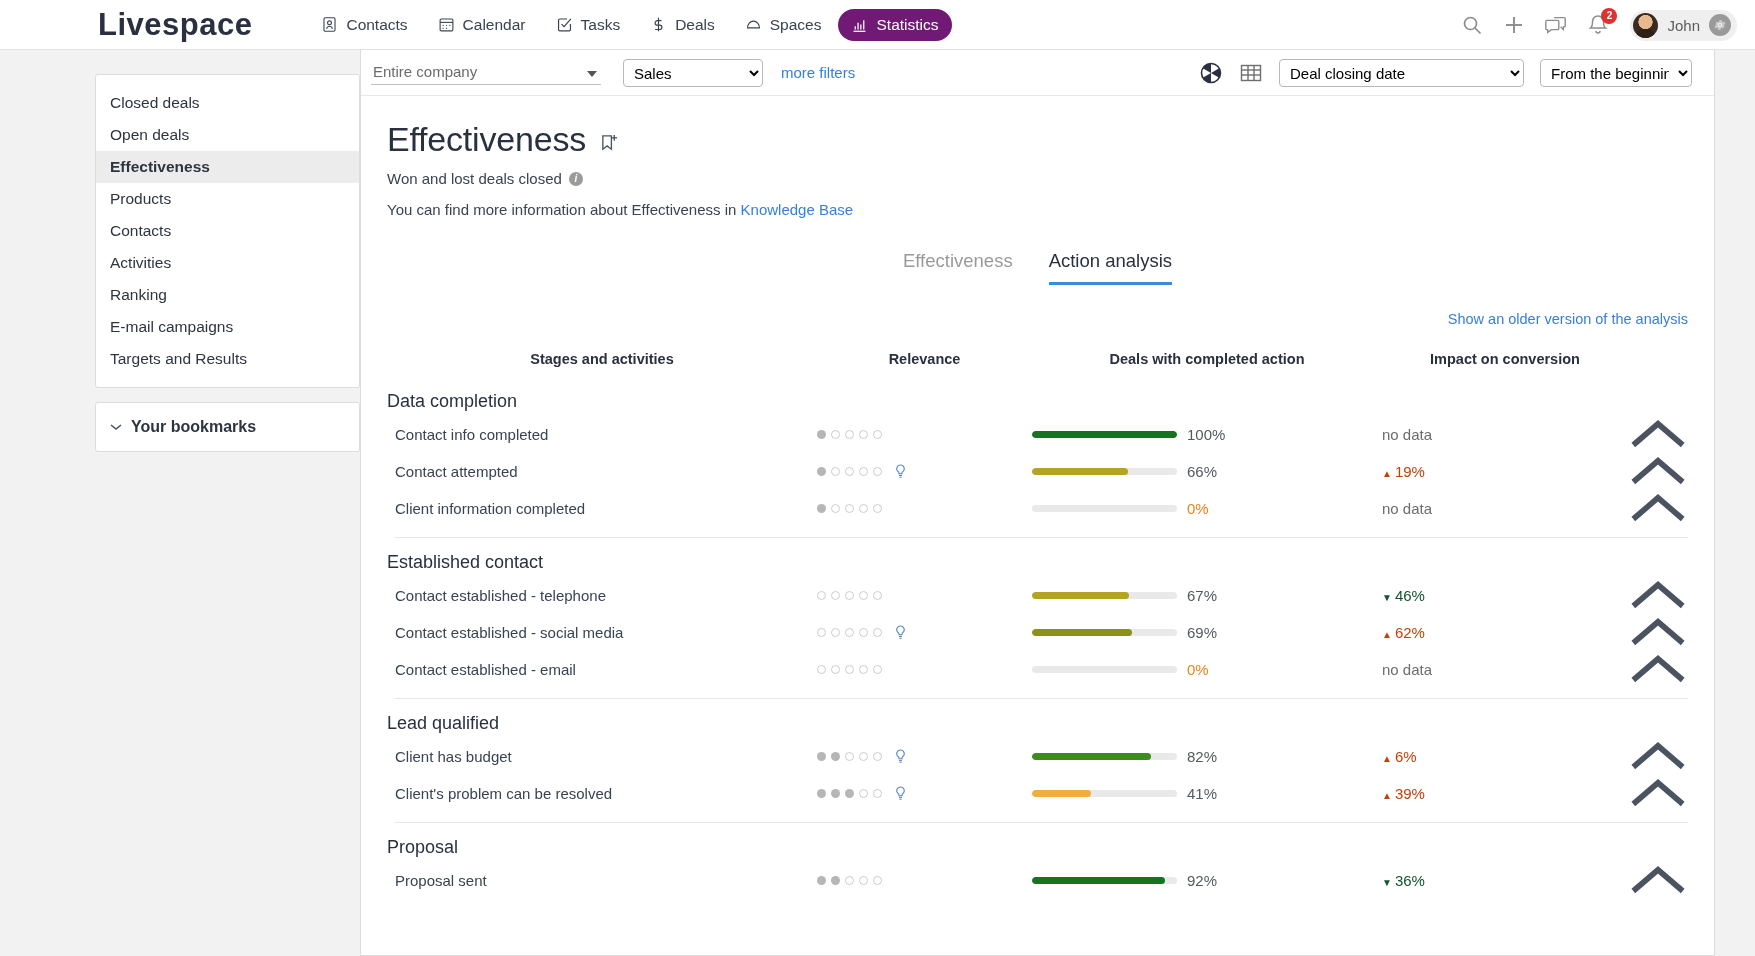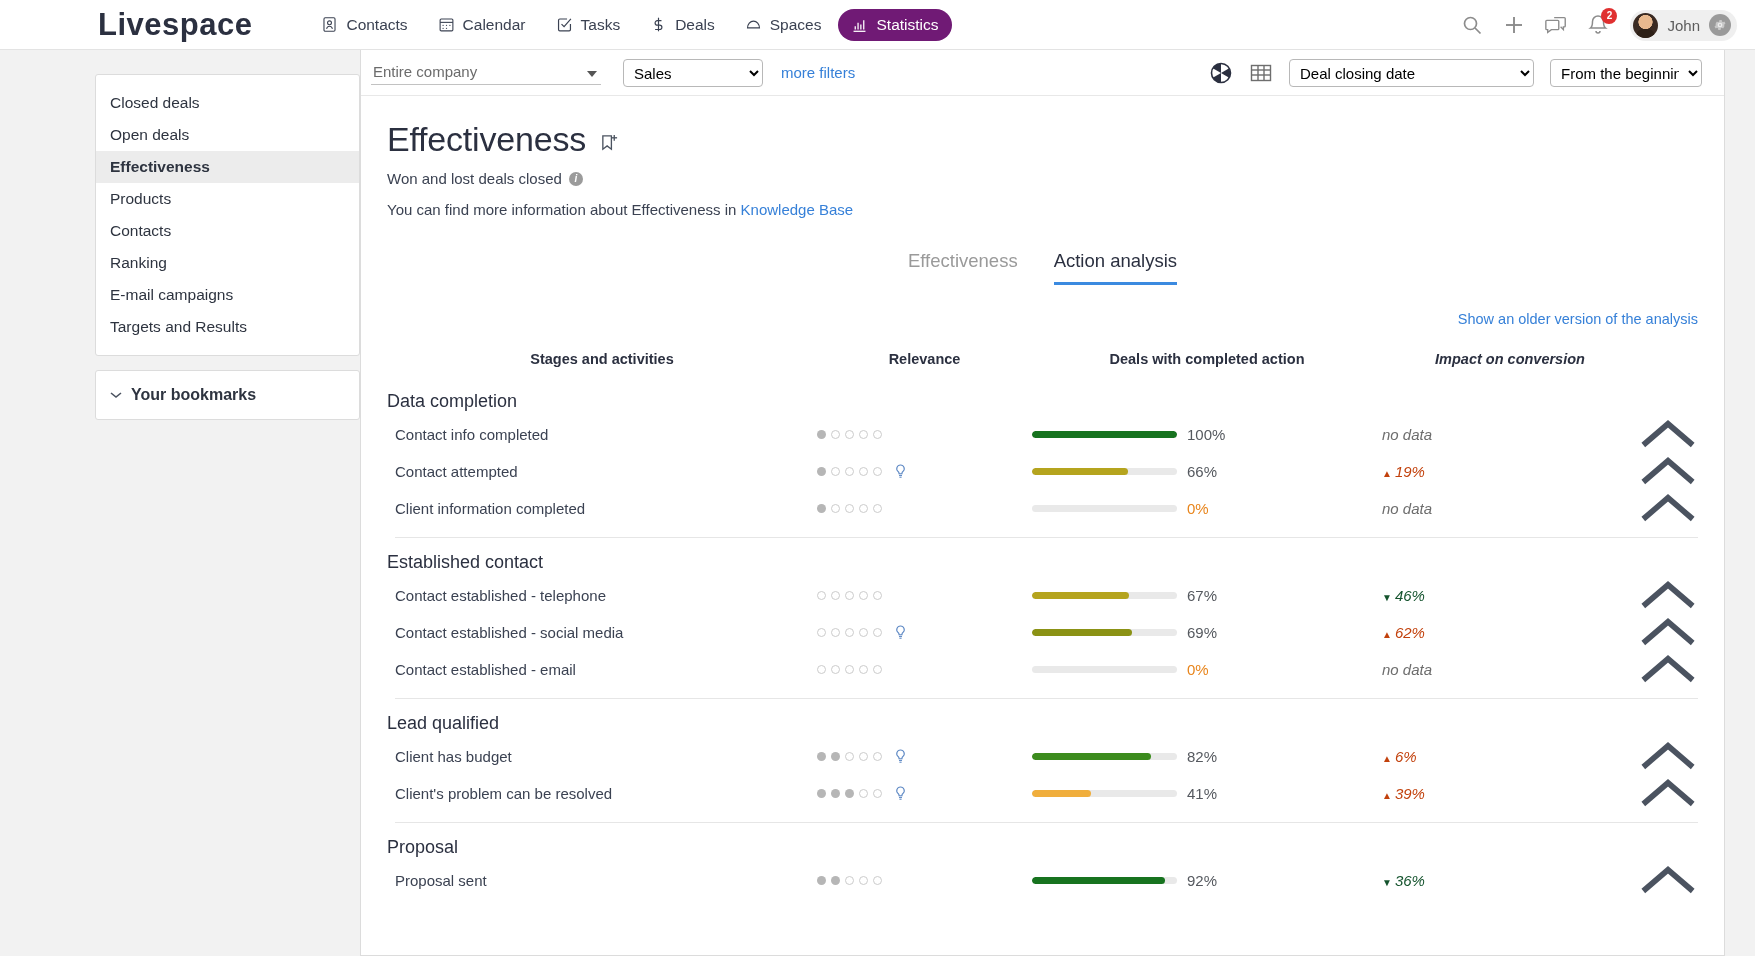--- a/index.html
+++ b/index.html
@@ -84,21 +84,21 @@
   }
   .menu-item.active { background: #ececec; font-weight: 700; }
   .bookmarks {
     margin-top: 14px; padding: 15px 14px; display: flex; align-items: center; gap: 9px;
     font-size: 16px; font-weight: 700; cursor: pointer;
   }
   .chev-d { width: 12px; height: 8px; color: #4b5360; flex: none; }
   .chev-d svg { display:block; width:100%; height:100%; }
 
   
-  .main { flex: 1; padding-right: 30px; padding-top: 0; }
+  .main { flex: 1; padding-right: 40px; padding-top: 0; }
   .main-card { background: #fff; border: 1px solid #dcdcdc; border-top: none; min-height: 906px; }
 
   .filterbar {
     height: 46px; display: flex; align-items: center;
     padding: 0 22px 0 10px; border-bottom: 1px solid #e8e8e8;
     background: #fff;
   }
   .f-select {
     position: relative; width: 230px; margin-left: 0;
     border-bottom: 1px solid #c2c2c2; padding: 3px 20px 4px 2px;
@@ -155,21 +155,21 @@
   
   .tbl { margin-top: 24px; }
   .thead {
     display: flex; font-size: 14.5px; font-weight: 700; color: #2b3040;
     padding-bottom: 10px;
     text-align: center;
   }
   .c-stage { width: 430px; flex: none; }
   .c-rel   { width: 215px; flex: none; }
   .c-bar   { width: 350px; flex: none; }
-  .c-imp   { flex: 1; font-style: italic; }
+  .c-imp   { flex: 1; }
   .c-tgl   { width: 60px; flex: none; }
 
   .group-title {
     font-size: 18px; color: #2b3040; padding: 14px 0 4px 0;
   }
   .row {
     display: flex; align-items: center; height: 37px;
     font-size: 15px; color: #3b4252;
   }
   .row .c-stage { padding-left: 8px; }
@@ -308,20 +308,21 @@
 
 <div class="page">
 
   <div class="sidebar">
     <div class="card menu">
         <div class="menu-item">Closed deals</div>
         <div class="menu-item">Open deals</div>
         <div class="menu-item active">Effectiveness</div>
         <div class="menu-item">Products</div>
         <div class="menu-item">Contacts</div>
+        <div class="menu-item">Activities</div>
         <div class="menu-item">Ranking</div>
         <div class="menu-item">E-mail campaigns</div>
         <div class="menu-item">Targets and Results</div>
       </div>
     <div class="card bookmarks">
       <span class="chev-d">
         <svg viewBox="0 0 12 8" fill="none" stroke="currentColor" stroke-width="1.6">
             <path d="M1 2l5 4 5-4"></path>
           </svg>
       </span>

